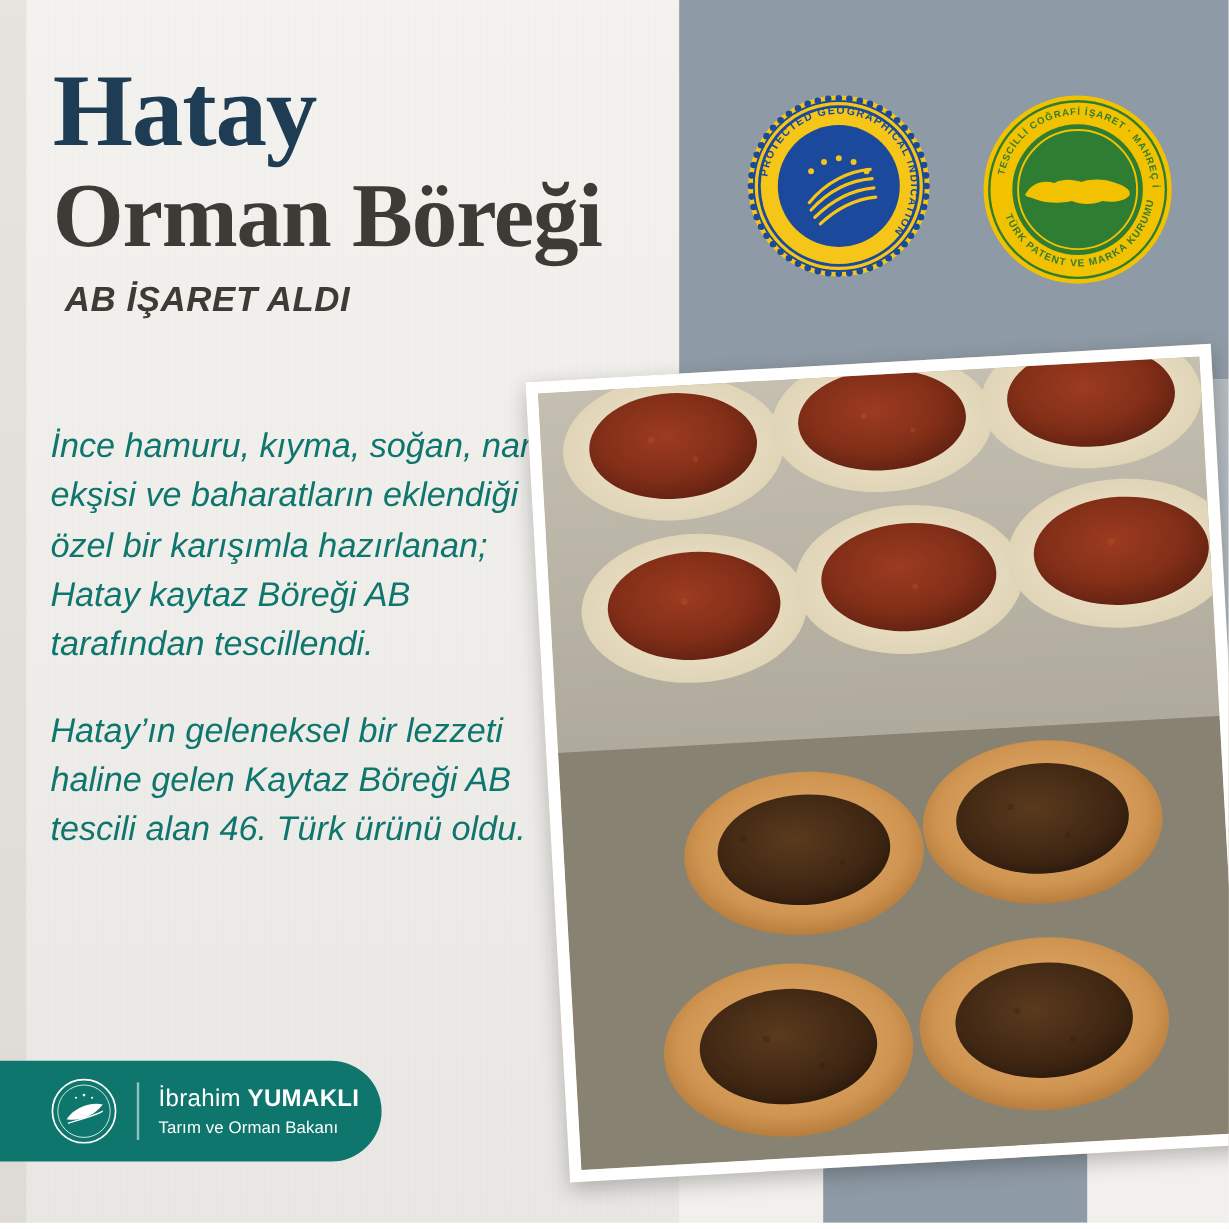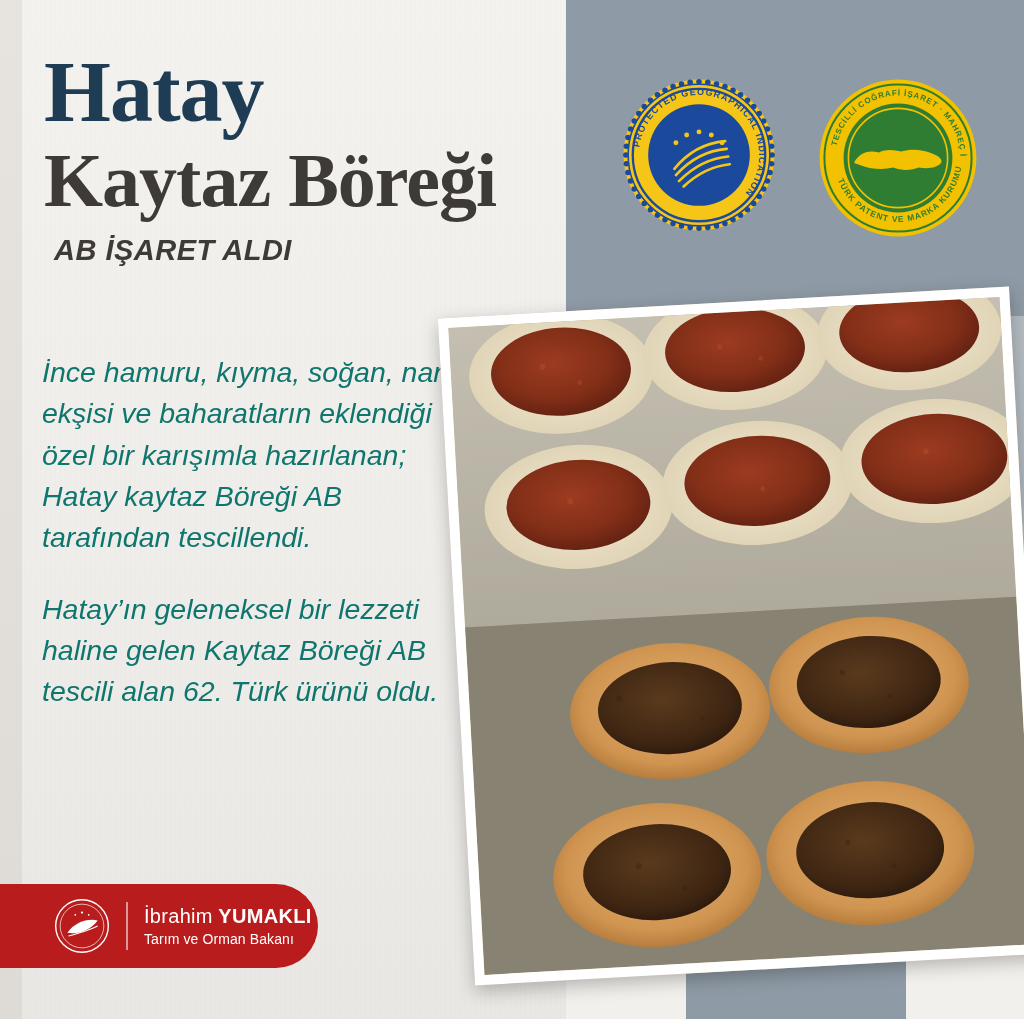--- a/index.html
+++ b/index.html
@@ -134,26 +134,26 @@
     box-shadow: 0 6px 18px rgba(0,0,0,0.25);
     overflow: hidden;
   }
   .photo svg { display: block; width: 100%; height: 100%; }
 
   
   .footer {
     position: absolute;
     left: 0px; top: 884px;
     width: 318px; height: 84px;
-    background: #b91c1c;
+    background: #0f766e;
     border-top-right-radius: 42px;
     border-bottom-right-radius: 42px;
     display: flex;
     align-items: center;
-    padding-left: 54px;
+    padding-left: 42px;
     box-sizing: border-box;
   }
   .footer-emblem {
     width: 56px; height: 56px;
     flex: 0 0 56px;
     margin-right: 16px;
   }
   .footer-sep {
     width: 2px;
     height: 48px;
@@ -183,27 +183,27 @@
   <div class="bg-left"></div>
   <div class="bg-left-tex"></div>
   <div class="bg-left-strip"></div>
   <div class="bg-right-top"></div>
   <div class="bg-right-mid"></div>
   <div class="bg-right-bottom"></div>
   <div class="bg-bottom-grey"></div>
 
   <div class="title-wrap">
     <h1 class="title-1">Hatay</h1>
-    <h2 class="title-2">Kaytaz Böreği</h2>
+    <h2 class="title-2">Orman Böreği</h2>
     <div class="subtitle">AB İŞARET ALDI</div>
   </div>
 
   <div class="body-text">
     <p>İnce hamuru, kıyma, soğan, nar ekşisi ve baharatların eklendiği özel bir karışımla hazırlanan; Hatay kaytaz Böreği AB tarafından tescillendi.</p>
-    <p>Hatay’ın geleneksel bir lezzeti haline gelen Kaytaz Böreği AB tescili alan 62. Türk ürünü oldu.</p>
+    <p>Hatay’ın geleneksel bir lezzeti haline gelen Kaytaz Böreği AB tescili alan 46. Türk ürünü oldu.</p>
   </div>
 
   <div class="badge" id="pgi-badge">
     <svg viewBox="0 0 200 200" width="154" height="154" aria-hidden="true">
       <defs>
         <path id="pgiArc" d="M 100,100 m -78,0 a 78,78 0 1,1 156,0 a 78,78 0 1,1 -156,0"></path>
       </defs>
       <circle cx="100" cy="100" r="98" fill="#f5c518"></circle>
       <circle cx="100" cy="100" r="92" fill="#f5c518" stroke="#1b4a9c" stroke-width="2"></circle>
       <g fill="#1b4a9c">

